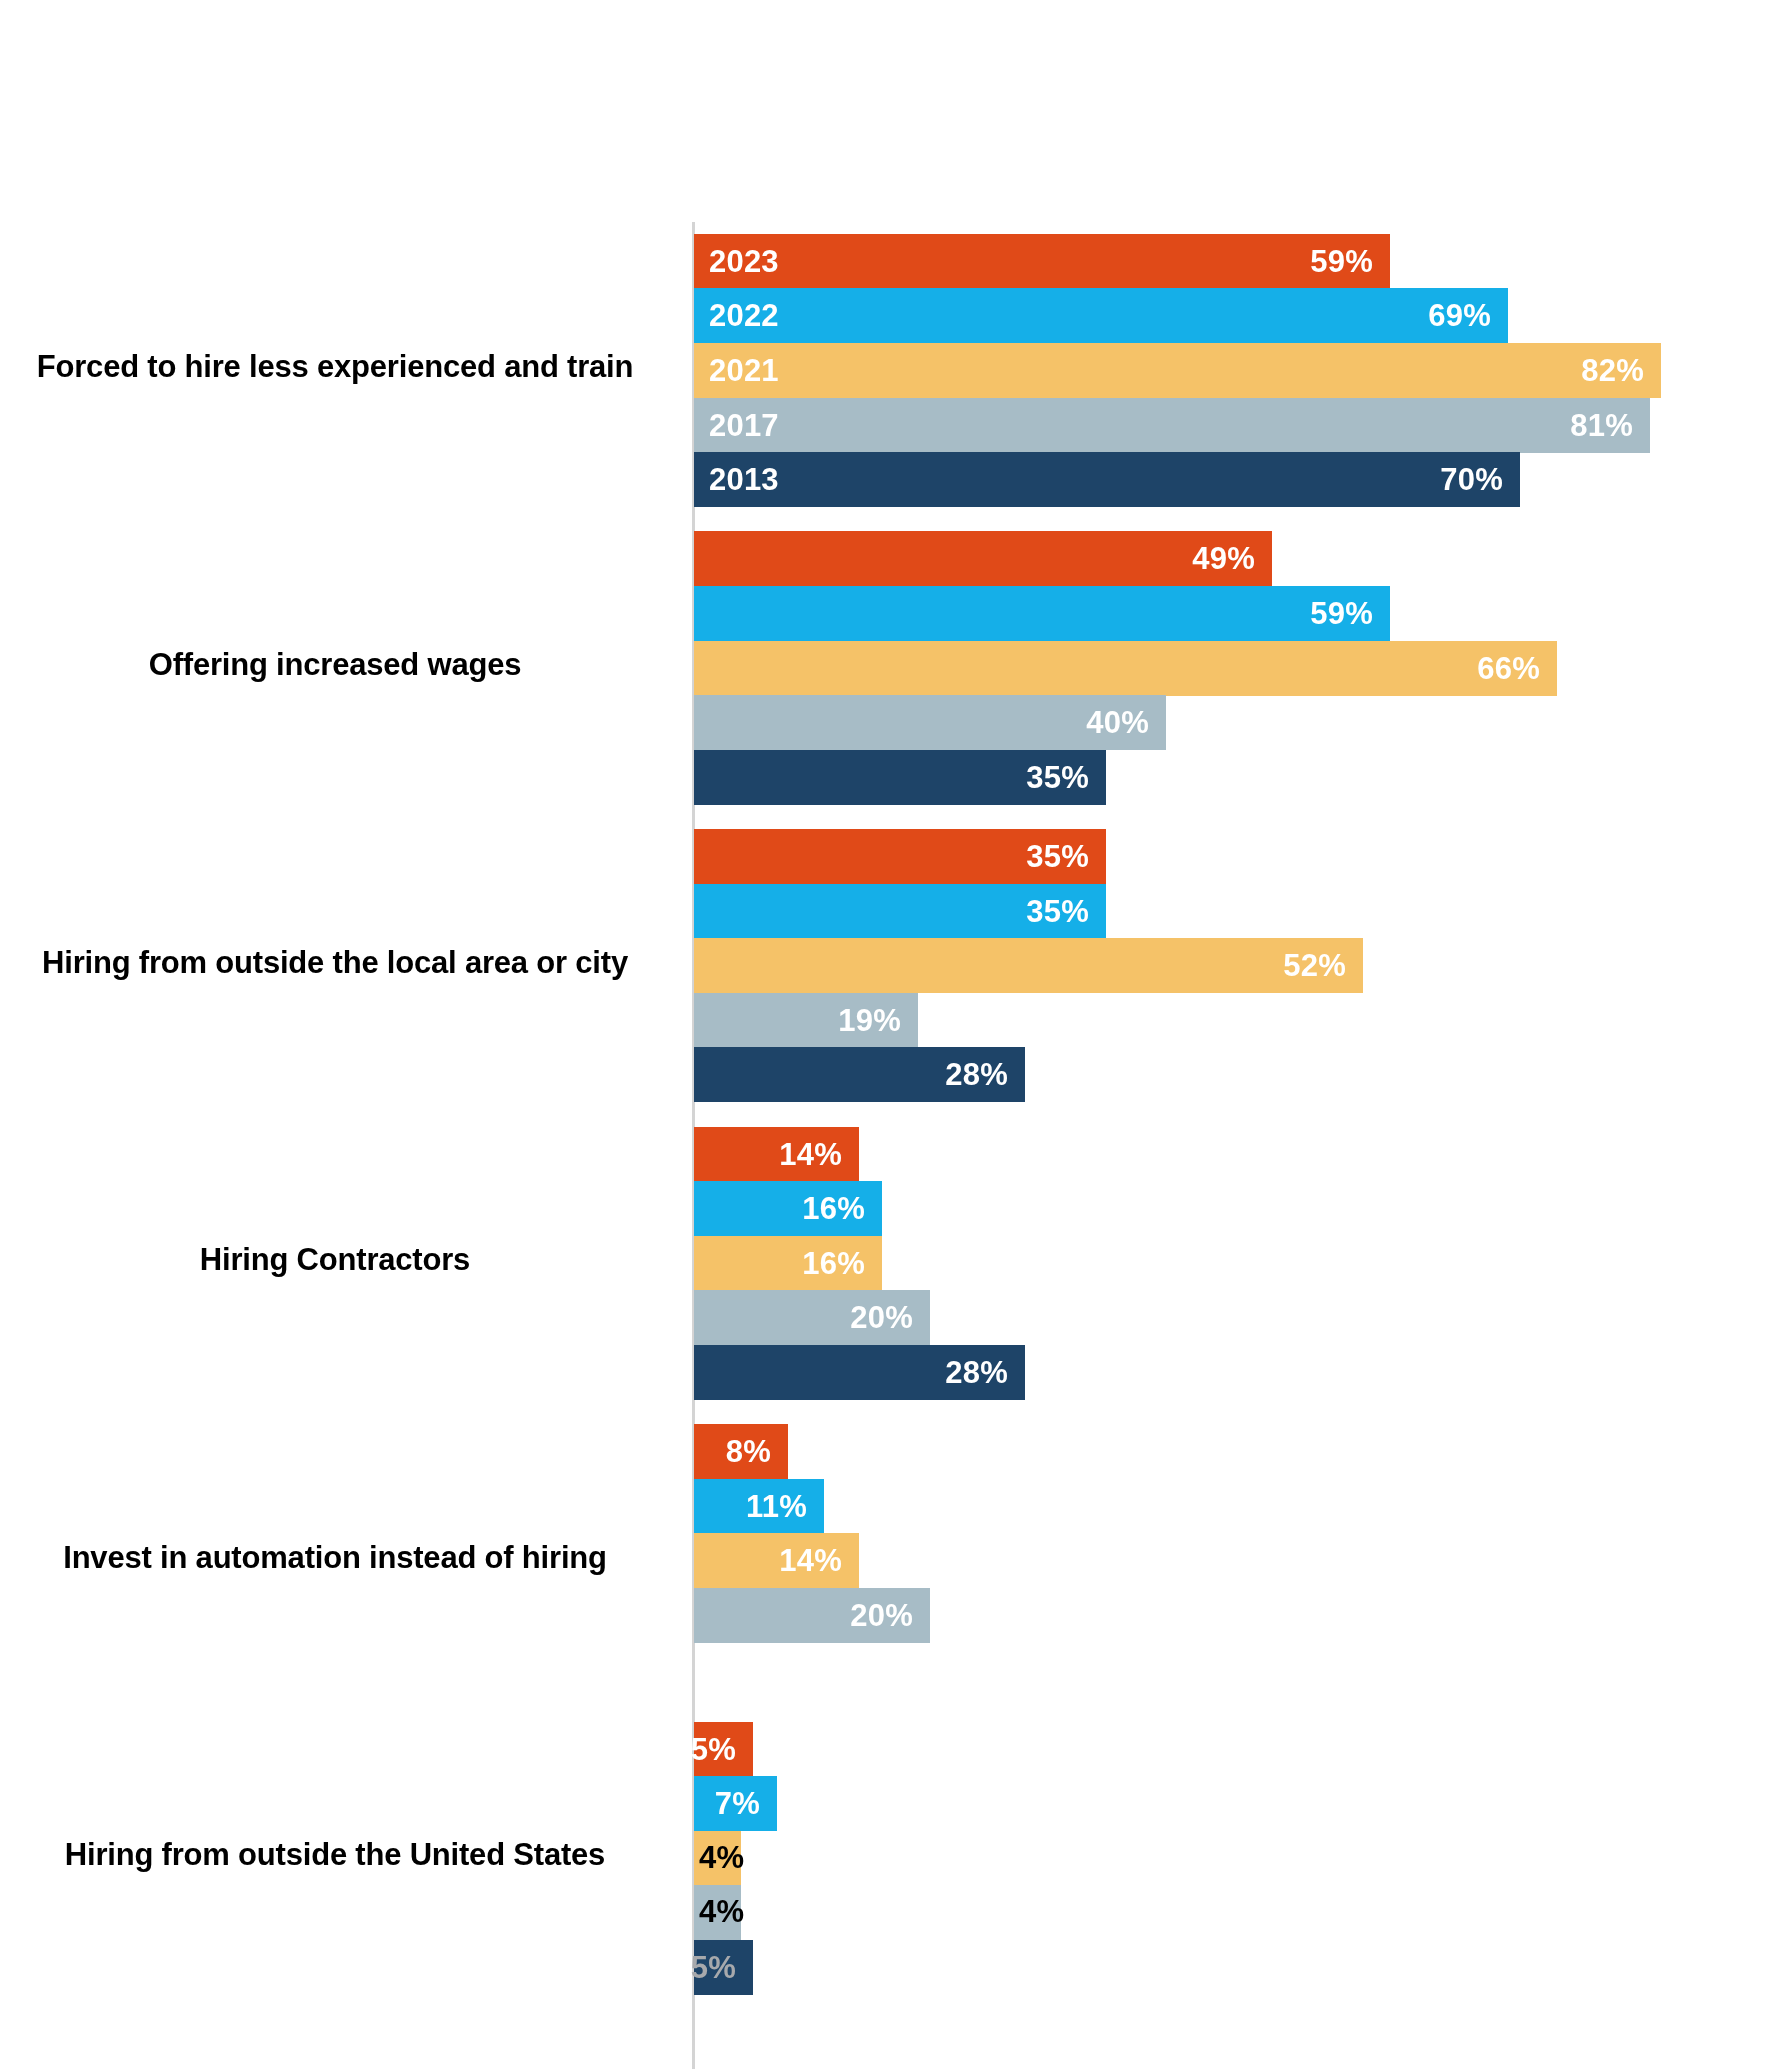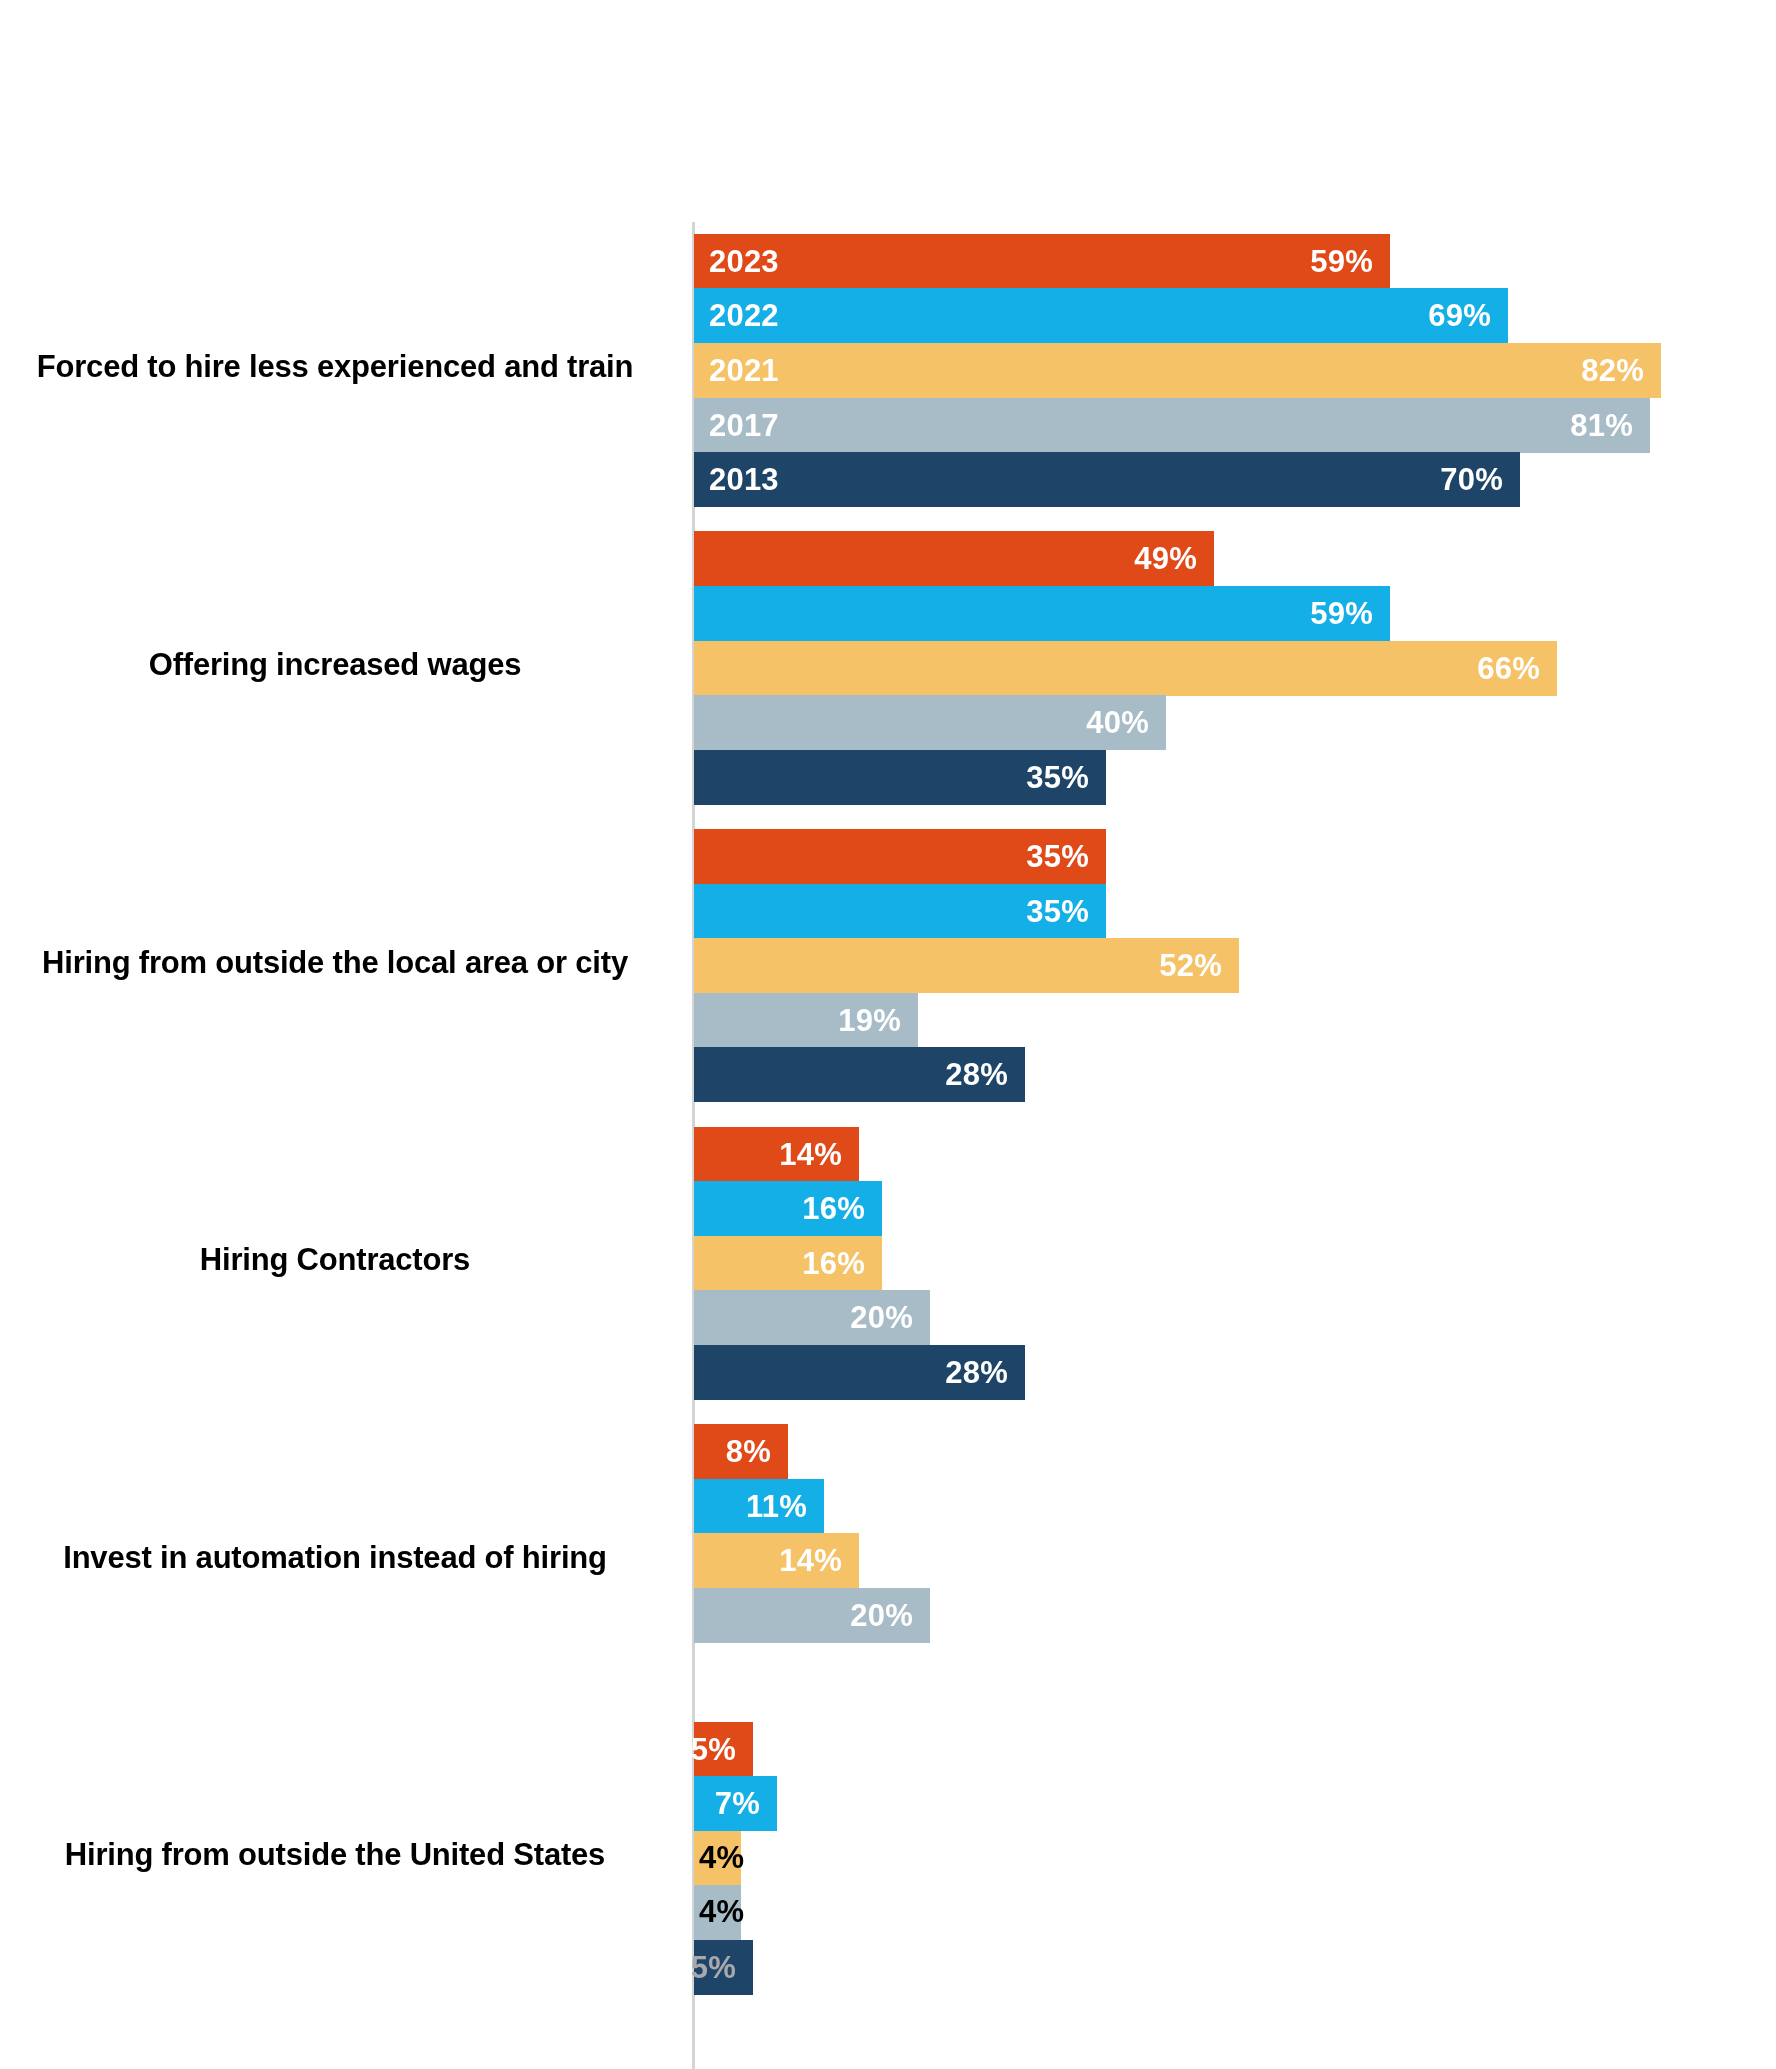--- a/index.html
+++ b/index.html
@@ -131,21 +131,21 @@
             <span class="bar-inner-label">2017</span>
             <span class="bar-value val-white">81%</span>
           </div>
           <div class="bar" style="top: 452px; height: 55px; width: 826px; background: rgb(30, 68, 104);">
             <span class="bar-inner-label">2013</span>
             <span class="bar-value val-white">70%</span>
           </div>
         </div>
         <div class="group" style="top: 0px;">
           <div class="cat-label" style="top: 648px;">Offering increased wages</div>
-          <div class="bar" style="top: 531px; height: 55px; width: 520px; background: rgb(224, 74, 24);">
+          <div class="bar" style="top: 531px; height: 55px; width: 578px; background: rgb(224, 74, 24);">
             <span class="bar-value val-white">49%</span>
           </div>
           <div class="bar" style="top: 586px; height: 55px; width: 696px; background: rgb(21, 175, 232);">
             <span class="bar-value val-white">59%</span>
           </div>
           <div class="bar" style="top: 641px; height: 55px; width: 863px; background: rgb(245, 194, 104);">
             <span class="bar-value val-white">66%</span>
           </div>
           <div class="bar" style="top: 695px; height: 55px; width: 472px; background: rgb(167, 188, 198);">
             <span class="bar-value val-white">40%</span>
@@ -155,21 +155,21 @@
           </div>
         </div>
         <div class="group" style="top: 0px;">
           <div class="cat-label" style="top: 946px;">Hiring from outside the local area or city</div>
           <div class="bar" style="top: 829px; height: 55px; width: 412px; background: rgb(224, 74, 24);">
             <span class="bar-value val-white">35%</span>
           </div>
           <div class="bar" style="top: 884px; height: 55px; width: 412px; background: rgb(21, 175, 232);">
             <span class="bar-value val-white">35%</span>
           </div>
-          <div class="bar" style="top: 938px; height: 55px; width: 545px; background: rgb(245, 194, 104);">
+          <div class="bar" style="top: 938px; height: 55px; width: 669px; background: rgb(245, 194, 104);">
             <span class="bar-value val-white">52%</span>
           </div>
           <div class="bar" style="top: 993px; height: 55px; width: 224px; background: rgb(167, 188, 198);">
             <span class="bar-value val-white">19%</span>
           </div>
           <div class="bar" style="top: 1047px; height: 55px; width: 331px; background: rgb(30, 68, 104);">
             <span class="bar-value val-white">28%</span>
           </div>
         </div>
         <div class="group" style="top: 0px;">

